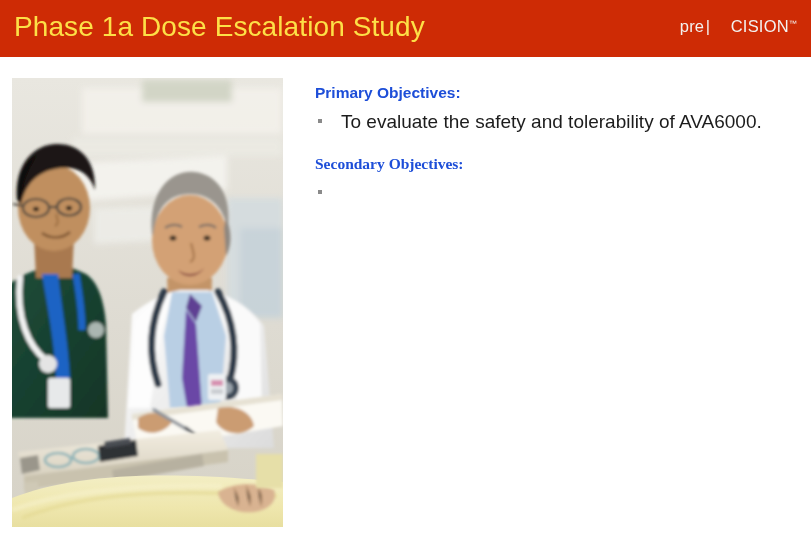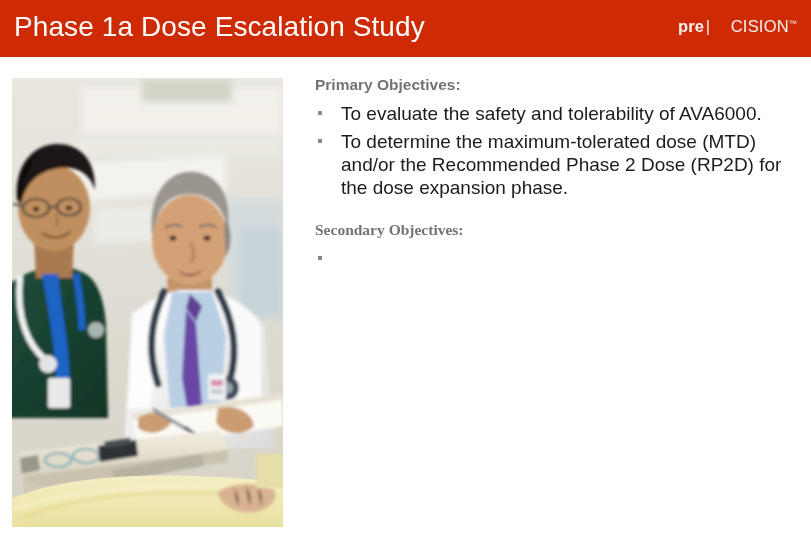--- a/index.html
+++ b/index.html
@@ -24,37 +24,37 @@
     height: 57px;
     background: #ce2b05;
     box-sizing: border-box;
   }
   #slide-title {
     position: absolute;
     left: 14px;
     top: 7px;
     font-size: 28px;
     font-weight: 400;
-    color: #ffffff;
+    color: #fde047;
     letter-spacing: 0.1px;
     white-space: nowrap;
     line-height: 40px;
     text-align: center;
   }
   #brand-logo {
     position: absolute;
     right: 14px;
     top: 16px;
     font-size: 16.5px;
     color: #f3f1ef;
     white-space: nowrap;
     line-height: 20px;
     letter-spacing: 0.2px;
   }
-  #brand-logo .brand-pre { font-weight: 700; }
+  #brand-logo .brand-pre { font-weight: 400; }
   #brand-logo .brand-sep {
     font-weight: 300;
     padding: 0 1.5px;
     color: #f3f1ef;
   }
   #brand-logo .brand-cision { font-weight: 400; margin-left: 19px; }
   #brand-logo .brand-tm {
     font-size: 8px;
     vertical-align: super;
     line-height: 0;
@@ -75,22 +75,22 @@
   
   #content-column {
     position: absolute;
     left: 313px;
     top: 70px;
     width: 484px;
   }
   .section-heading {
     font-size: 15.5px;
     font-weight: bold;
-    color: #737373;
-    margin: 4px 0 6px 2px;
+    color: #1d4ed8;
+    margin: 12px 0 6px 2px;
     line-height: 22px;
   }
   #secondary-objectives-section { margin-top: 20px; font-family: Liberation Serif, serif; }
 
   ul.bullet-list {
     list-style: none;
     margin: 0;
     padding: 0;
   }
   ul.bullet-list > li {
@@ -284,24 +284,20 @@
 </div>
 
 <div id="content-column">
 
   <section id="primary-objectives-section">
     <h2 class="section-heading">Primary Objectives:</h2>
     <ul class="bullet-list">
       <li>
         <span class="bullet-glyph"></span>
         <span>To evaluate the safety and tolerability of AVA6000.</span>
-      </li>
-      <li>
-        <span class="bullet-glyph"></span>
-        <span>To determine the maximum-tolerated dose (MTD) and/or the Recommended Phase 2 Dose (RP2D) for the dose expansion phase.</span>
       </li>
     </ul>
   </section>
 
   <section id="secondary-objectives-section">
     <h2 class="section-heading">Secondary Objectives:</h2>
     <ul class="bullet-list">
       <li>
         <span class="bullet-glyph"></span>
       </li>

